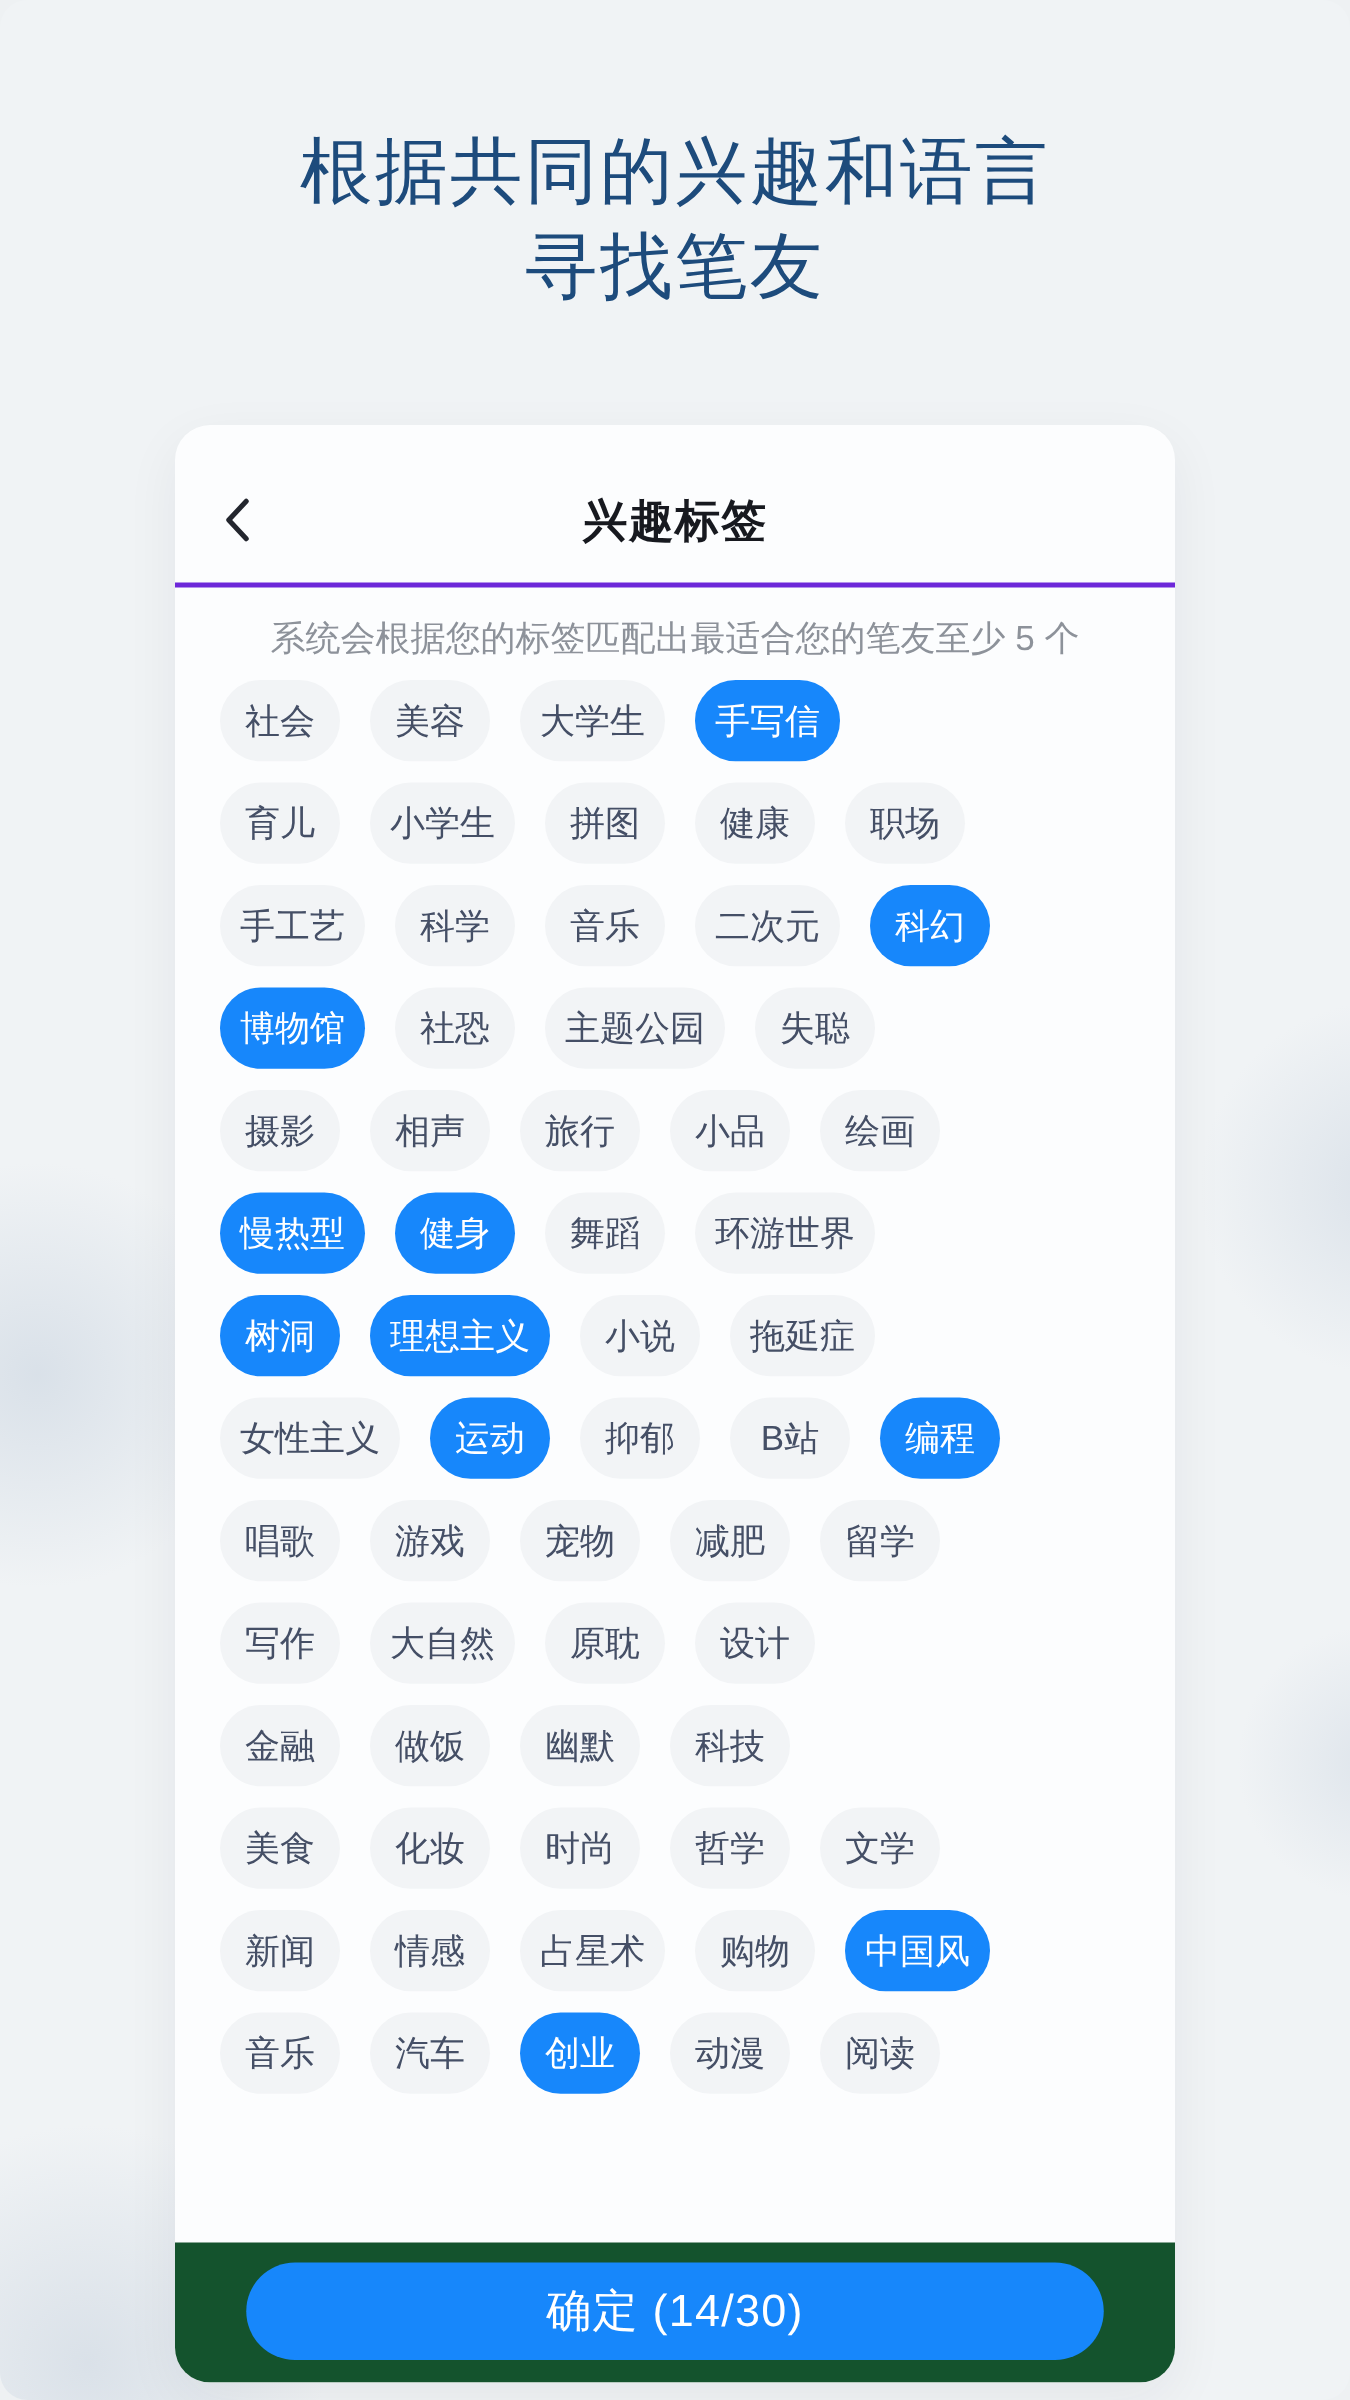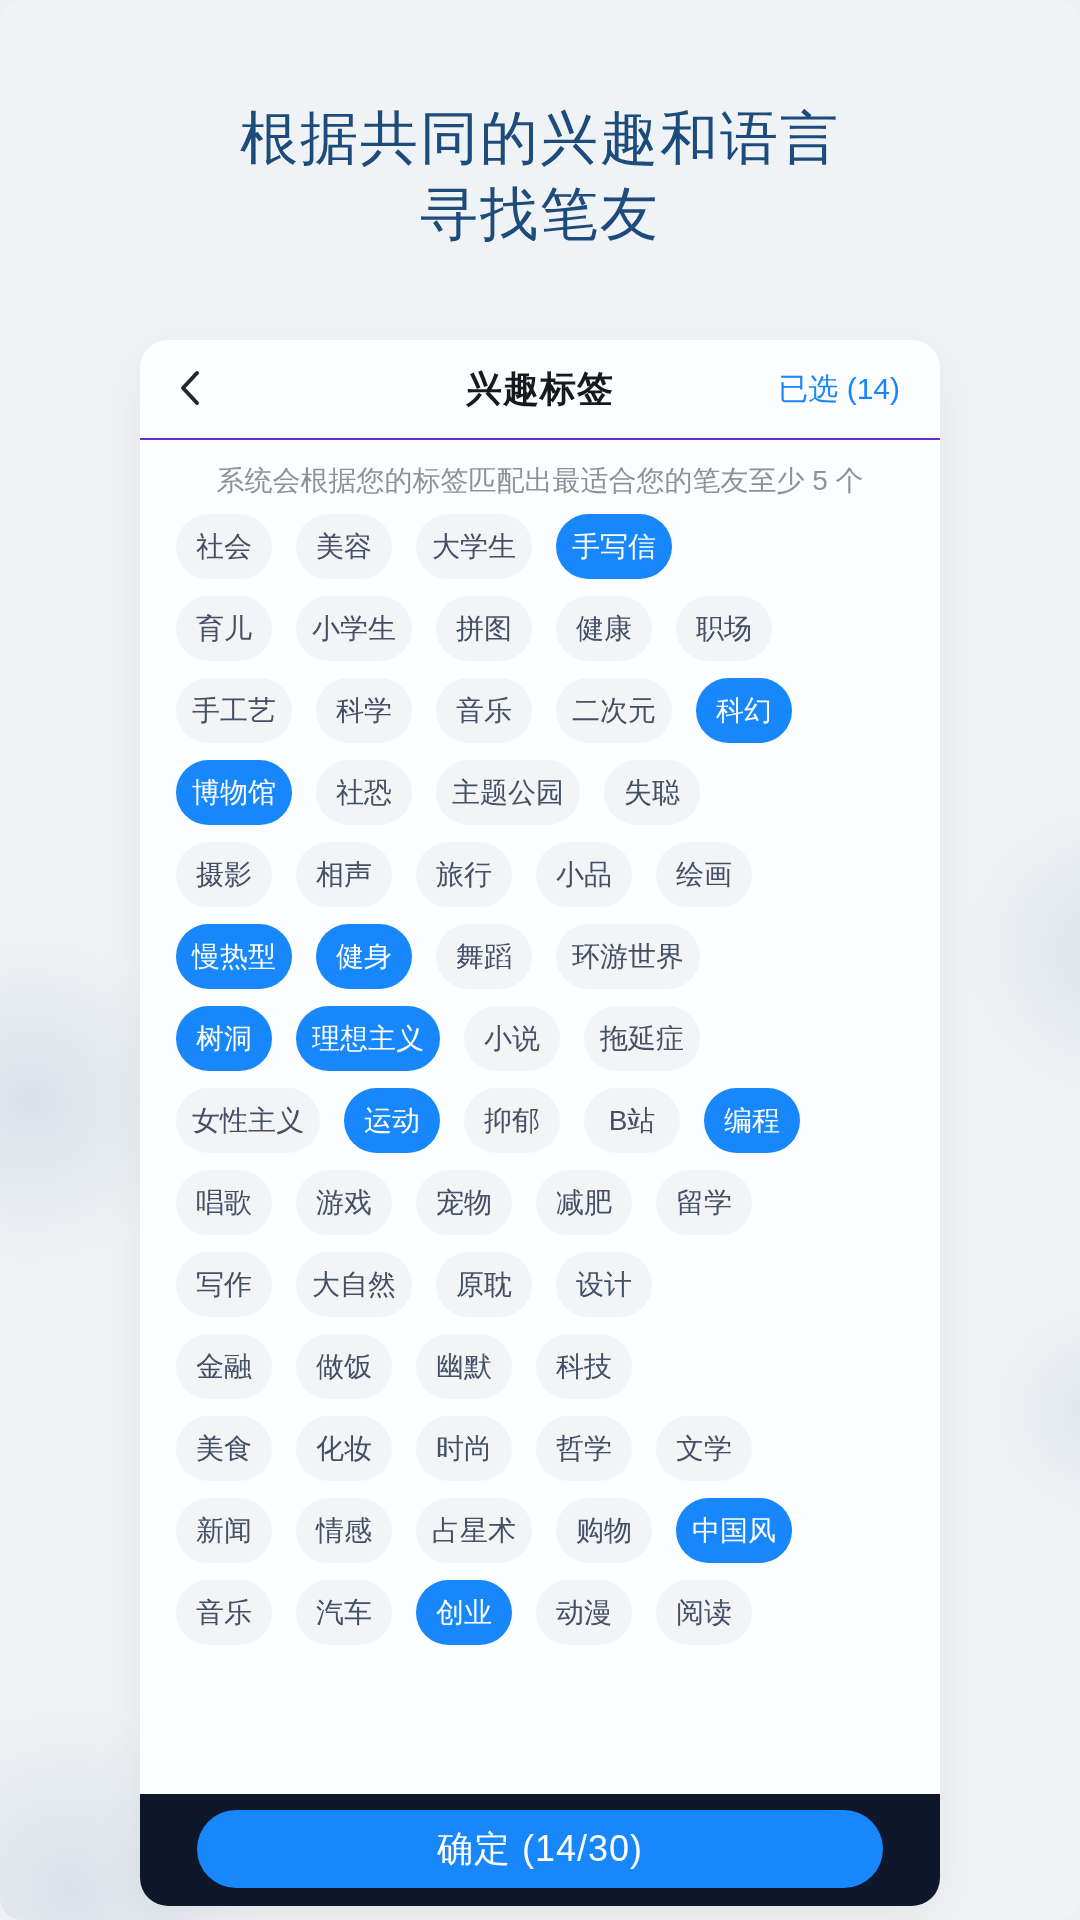--- a/index.html
+++ b/index.html
@@ -35,21 +35,21 @@
     text-align:center;color:#1d4b7c;font-size:58px;line-height:76px;
     font-weight:500;letter-spacing:2px;
   }
 
   .card{
     position:absolute;left:140px;top:340px;width:800px;height:1566px;
     background:#fcfdfe;border-radius:28px;overflow:hidden;
     box-shadow:0 14px 44px rgba(30,41,59,.06);
   }
   .card-header{
-    position:relative;height:98px;border-bottom:2px solid #6d28d9;
+    position:relative;height:98px;border-bottom:4px solid #6d28d9;margin-top:28px;
   }
   .back-btn{
     position:absolute;left:38px;top:0;height:98px;width:50px;
     display:flex;align-items:center;justify-content:flex-start;cursor:pointer;
     background:none;border:none;padding:0;
   }
   .card-title{
     position:absolute;left:0;right:0;top:0;height:98px;
     display:flex;align-items:center;justify-content:center;
     font-size:36px;font-weight:600;color:#17191f;letter-spacing:1px;
@@ -68,21 +68,21 @@
   .pill{
     height:65px;min-width:96px;padding:0 16px;border-radius:33px;
     display:flex;align-items:center;justify-content:center;
     background:#f2f4f6;color:#454f66;font-size:28px;
     border:none;cursor:pointer;white-space:nowrap;
     font-family:"Liberation Sans",sans-serif;
   }
   .pill.sel{background:var(--accent,#1787fb);color:#ffffff;}
   .card-footer{
     position:absolute;left:0;right:0;bottom:0;height:112px;
-    background:#0f172a;
+    background:#14532d;
   }
   .confirm-btn{
     display:block;margin:16px auto 0;width:686px;height:78px;
     border:none;border-radius:39px;background:var(--accent,#1787fb);
     color:#fff;font-size:36px;font-weight:500;cursor:pointer;
     font-family:"Liberation Sans",sans-serif;letter-spacing:1px;
   }
 </style>
 </head>
 <body>
@@ -104,21 +104,20 @@
 
     <div class="card-header">
       <button class="back-btn">
         <span>
           <svg width="24" height="40" viewBox="0 0 24 40">
             <polyline points="19,5 5,20 19,35" fill="none" stroke="#23262e" stroke-width="4" stroke-linecap="round" stroke-linejoin="round"></polyline>
           </svg>
         </span>
       </button>
       <div class="card-title">兴趣标签</div>
-      <div class="sel-counter">已选 (14)</div>
     </div>
 
     <div class="hint">系统会根据您的标签匹配出最适合您的笔友至少 5 个</div>
 
     <div class="tags">
         <div class="tag-row">
           <button class="pill">社会</button>
           <button class="pill">美容</button>
           <button class="pill">大学生</button>
           <button class="pill sel">手写信</button>

